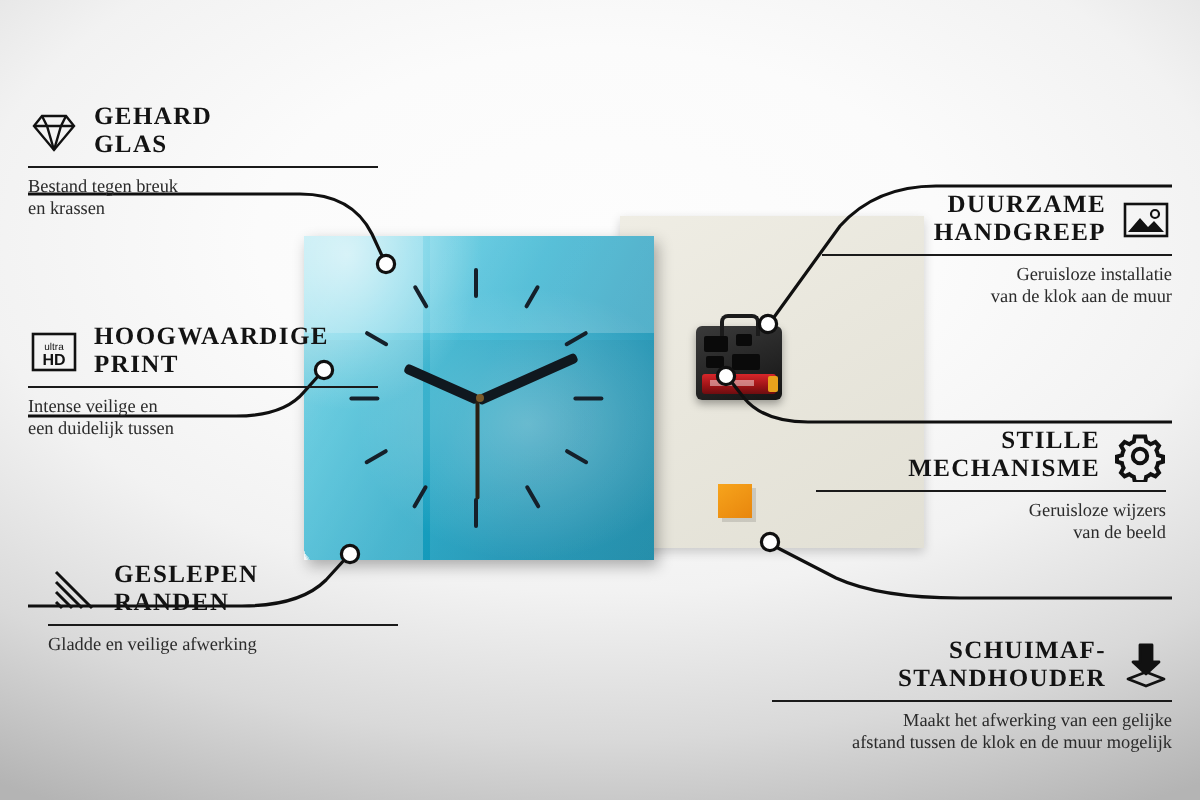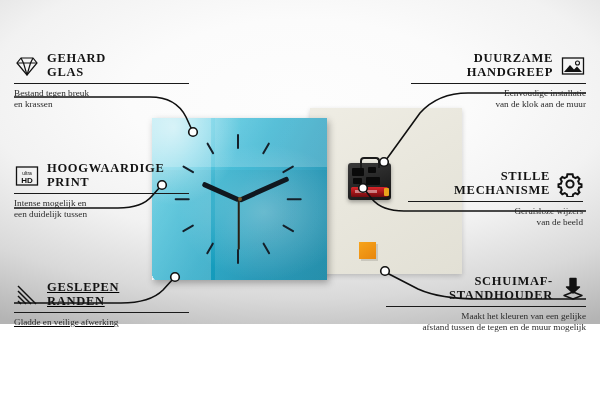--- a/index.html
+++ b/index.html
@@ -1,18 +1,18 @@
 <!DOCTYPE html>
 <html><head>
 <meta charset="utf-8">
 <style>
   html,body{margin:0;padding:0;}
   body{width:600px;height:400px;overflow:hidden;font-family:"Liberation Serif",serif;}
 
-  .stage{position:relative;width:600px;height:324px;
+  .stage{position:relative;width:600px;height:400px;
     background:radial-gradient(ellipse 95% 80% at 50% 30%, #fdfdfd 0%, #fbfbfb 30%, #f2f2f2 55%, #d9d9d9 78%, #b4b4b4 100%);}
 
   
   .photo{position:absolute;left:152px;top:108px;width:310px;height:172px;}
   .backpanel{position:absolute;left:158px;top:0px;width:152px;height:166px;
     background:linear-gradient(150deg,#efede4 0%,#e9e7dd 45%,#e2e0d5 100%);
     box-shadow:0 2px 5px rgba(0,0,0,.18);}
   .clock{position:absolute;left:0;top:10px;width:175px;height:162px;overflow:hidden;
     box-shadow:2px 3px 7px rgba(0,0,0,.30);
     background:
@@ -42,21 +42,21 @@
   .battery{position:absolute;left:3px;bottom:3px;width:37px;height:10px;border-radius:1.5px;
     background:linear-gradient(180deg,#d8262a,#9c1316 60%,#6d0d10);}
   .battery .lbl{position:absolute;left:4px;top:3px;width:22px;height:3px;background:rgba(255,255,255,.45);}
   .battery .cap{position:absolute;right:-1px;top:1px;width:5px;height:8px;background:#e8a21c;border-radius:1px;}
   .foam{position:absolute;left:207px;top:134px;width:17px;height:17px;
     background:linear-gradient(145deg,#f7a41c,#e8860d);box-shadow:2px 2px 0 rgba(0,0,0,.12);}
 
   
   .callout{position:absolute;width:175px;}
   .callout.left{text-align:left;}
-  .callout.right{text-align:right;}
+  .callout.right{text-align:right;margin-top:44px;}
   .cap-row{display:flex;align-items:center;gap:7px;}
   .callout.right .cap-row{flex-direction:row-reverse;}
   .title{font-size:12.5px;font-weight:bold;letter-spacing:.7px;line-height:13.5px;color:#131313;text-transform:uppercase;}
   .rule{height:1.3px;background:#1a1a1a;margin:4px 0 4px;}
   .desc{font-size:9.2px;line-height:11px;color:#2b2b2b;}
   .ico{width:26px;height:26px;flex:0 0 26px;display:block;}
 
   svg.leaders{position:absolute;left:0;top:0;width:600px;height:400px;pointer-events:none;}
 </style>
 </head>
@@ -148,25 +148,25 @@
         <rect x="2.5" y="4" width="21" height="18" fill="none" stroke="#111" stroke-width="1.3"></rect>
         <text x="13" y="12" font-family="Liberation Sans, sans-serif" font-size="5" text-anchor="middle" fill="#111">ultra</text>
         <text x="13" y="19.5" font-family="Liberation Sans, sans-serif" font-size="8" font-weight="bold" text-anchor="middle" fill="#111">HD</text>
       </svg>
       <div>
         <div class="title">HOOGWAARDIGE</div>
         <div class="title">PRINT</div>
       </div>
     </div>
     <div class="rule"></div>
-    <div class="desc">Intense mogelijk en</div>
+    <div class="desc">Intense veilige en</div>
     <div class="desc">een duidelijk tussen</div>
   </div>
 
-  <div class="callout left" style="left:14px;top:281px;text-decoration:underline;">
+  <div class="callout left" style="left:24px;top:281px;">
     <div class="cap-row">
       <svg class="ico" viewBox="0 0 26 26">
         <g stroke="#111" stroke-width="1.5">
           <path d="M4,4 L22,22"></path>
             <path d="M4,9 L17,22"></path>
             <path d="M4,14 L12,22"></path>
             <path d="M4,19 L7,22"></path>
         </g>
       </svg>
       <div>
@@ -184,21 +184,21 @@
         <rect x="2.5" y="5" width="21" height="16" fill="none" stroke="#111" stroke-width="1.3"></rect>
         <circle cx="17.5" cy="10" r="2" fill="none" stroke="#111" stroke-width="1.1"></circle>
         <path d="M4,19 L10,12 L14,16.5 L17,13.5 L22,19 Z" fill="#111"></path>
       </svg>
       <div>
         <div class="title">DUURZAME</div>
         <div class="title">HANDGREEP</div>
       </div>
     </div>
     <div class="rule"></div>
-    <div class="desc">Eenvoudige installatie</div>
+    <div class="desc">Geruisloze installatie</div>
     <div class="desc">van de klok aan de muur</div>
   </div>
 
   <div class="callout right" style="left:408px;top:170px;">
     <div class="cap-row">
       <svg class="ico" viewBox="0 0 26 26">
         <g fill="none" stroke="#111" stroke-width="2">
           <path d="M13,3.2 l2.6,0 l.5,2.6 a7.8,7.8 0 0 1 2.2,1.3 l2.4,-1.1 l1.8,1.9 l-1.3,2.3 a7.8,7.8 0 0 1 .8,2.4 l2.5,.7 l0,2.6 l-2.5,.7 a7.8,7.8 0 0 1 -.8,2.4 l1.3,2.3 l-1.8,1.9 l-2.4,-1.1 a7.8,7.8 0 0 1 -2.2,1.3 l-.5,2.6 l-2.6,0"></path>
           <path d="M13,3.2 l-2.6,0 l-.5,2.6 a7.8,7.8 0 0 0 -2.2,1.3 l-2.4,-1.1 l-1.8,1.9 l1.3,2.3 a7.8,7.8 0 0 0 -.8,2.4 l-2.5,.7 l0,2.6 l2.5,.7 a7.8,7.8 0 0 0 .8,2.4 l-1.3,2.3 l1.8,1.9 l2.4,-1.1 a7.8,7.8 0 0 0 2.2,1.3 l.5,2.6 l2.6,0"></path>
           <circle cx="13" cy="13" r="3.6"></circle>
@@ -221,17 +221,17 @@
           <path d="M10,2.5 L16,2.5 L16,11 L19.5,11 L13,17 L6.5,11 L10,11 Z" fill="#111"></path>
           <path d="M4,19.5 L13,16 L22,19.5 L13,23 Z"></path>
         </g>
       </svg>
       <div>
         <div class="title">SCHUIMAF-</div>
         <div class="title">STANDHOUDER</div>
       </div>
     </div>
     <div class="rule"></div>
-    <div class="desc">Maakt het kleuren van een gelijke</div>
-    <div class="desc">afstand tussen de tegen en de muur mogelijk</div>
+    <div class="desc">Maakt het afwerking van een gelijke</div>
+    <div class="desc">afstand tussen de klok en de muur mogelijk</div>
   </div>
 
 </div>
 
 </body></html>

